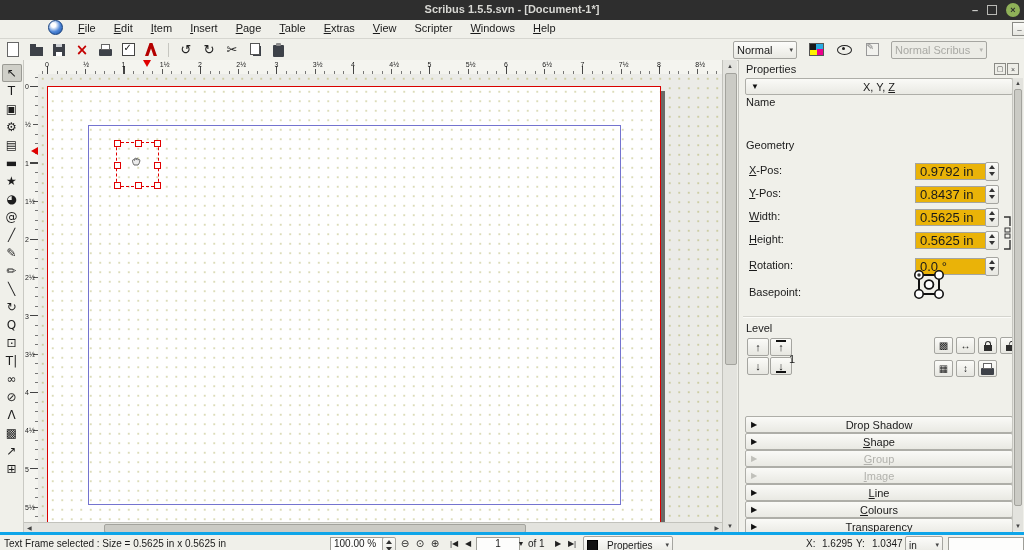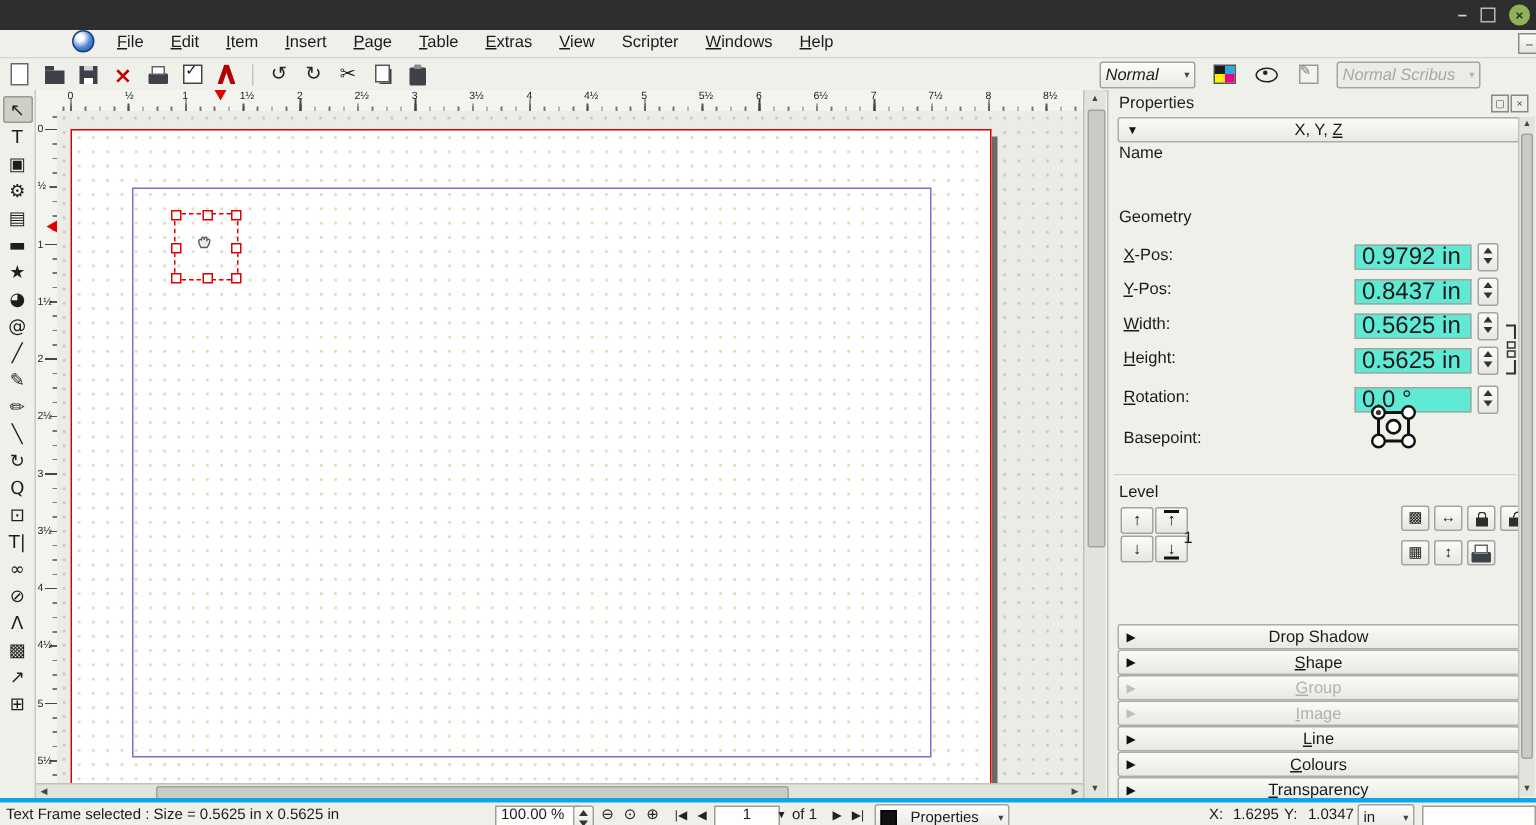--- a/index.html
+++ b/index.html
@@ -23,21 +23,21 @@
   .mdi{position:absolute;right:3px;top:2px;display:flex;gap:3px;}
   .mdi-b{width:13px;height:12px;border:1px solid #8a8a85;background:linear-gradient(#fbfbf8,#e6e6e0);
          display:flex;align-items:center;justify-content:center;font-size:8px;color:#333;}
   .mdi-b b{display:block;width:6px;height:5px;border:1px solid #444;}
   
   .toolbar{position:absolute;left:0;top:39px;width:1024px;height:21px;background:#f0f0ea;border-bottom:1px solid #c9c9c3;}
   .tb-left{position:absolute;left:4px;top:0;height:21px;display:flex;align-items:center;gap:5px;}
   .tbtn{width:18px;height:18px;display:flex;align-items:center;justify-content:center;}
   .tbtn .g{font-family:"DejaVu Sans",sans-serif;font-size:13px;color:#222;}
   .vsep{width:1px;height:14px;background:#c6c6c0;margin:0 3px;}
-  .tb-right{position:absolute;left:733px;top:1px;height:19px;display:flex;align-items:center;gap:10px;font-style:italic;}
+  .tb-right{position:absolute;left:733px;top:1px;height:19px;display:flex;align-items:center;gap:10px;}
   .combo{height:16px;border:1px solid #a5a5a0;background:linear-gradient(#fcfcfa,#e9e9e3);border-radius:2px;
          display:flex;align-items:center;padding:0 3px;gap:5px;}
   .combo .arw{font-size:7px;color:#444;}
   .combo.disabled{color:#a9a9a4;background:#ecece6;}
   .combo.disabled .arw{color:#b5b5b0;}
   
   .ci{position:relative;display:inline-block;}
   .ci-page{width:10px;height:13px;background:#fff;border:1px solid #666;}
   .ci-folder{width:13px;height:9px;background:#3d4148;margin-top:3px;}
   .ci-folder::before{content:"";position:absolute;top:-3px;left:0;width:6px;height:3px;background:#3d4148;}
@@ -101,21 +101,21 @@
   .panel-title{position:absolute;left:7px;top:3px;font-size:11px;color:#222;}
   .ph-btn{position:absolute;top:3px;width:10px;height:10px;border:1px solid #8a8a85;background:#eeeee8;display:flex;align-items:center;justify-content:center;font-size:7px;color:#444;}
   .bar{position:absolute;left:6px;width:266px;height:15px;border:1px solid #aeaea8;border-radius:2px;
        background:linear-gradient(#fafaf7,#e9e9e3);display:flex;align-items:center;justify-content:center;font-size:11px;}
   .bar .tri{position:absolute;left:5px;font-size:8px;color:#111;}
   .bar.disabled{color:#b2b2ad;}
   .bar.disabled .tri{color:#c0c0ba;}
   .plabel{position:absolute;font-size:11px;color:#1a1a1a;}
   .pinput{position:absolute;left:7px;top:50px;width:258px;height:16px;border:1px solid #a5a5a0;background:#fdfdfc;font-size:11px;padding:0 3px;font-family:inherit;}
   .fieldrow-label{position:absolute;left:10px;font-size:11px;}
-  .sfield{position:absolute;left:164px;width:68px;height:15px;border:1px solid #a5a5a0;background:#5eead4;font-size:16px;display:flex;align-items:center;padding:0 4px;}
+  .sfield{position:absolute;left:176px;width:68px;height:15px;border:1px solid #a5a5a0;background:#eab308;font-size:13px;display:flex;align-items:center;padding:0 4px;}
   .spin{position:absolute;left:246px;width:12px;height:17px;border:1px solid #a5a5a0;background:linear-gradient(#fbfbf8,#e7e7e1);border-radius:2px;}
   .spin div{height:7px;display:flex;align-items:center;justify-content:center;}
   .tri-up{width:0;height:0;border-left:3px solid transparent;border-right:3px solid transparent;border-bottom:4px solid #333;}
   .tri-dn{width:0;height:0;border-left:3px solid transparent;border-right:3px solid transparent;border-top:4px solid #333;}
   .sepline{position:absolute;left:4px;width:268px;height:1px;background:#d4d4ce;box-shadow:0 1px 0 #fbfbf8;}
   .lvbtn{position:absolute;width:20px;height:16px;border:1px solid #a5a5a0;border-radius:2px;background:linear-gradient(#fbfbf8,#e7e7e1);
          display:flex;align-items:center;justify-content:center;font-size:11px;font-weight:bold;color:#111;}
   .lvbtn .barline{position:absolute;left:5px;width:10px;height:2px;background:#111;}
   .actbtn{position:absolute;width:17px;height:15px;border:1px solid #a5a5a0;border-radius:2px;background:linear-gradient(#fbfbf8,#e7e7e1);
           display:flex;align-items:center;justify-content:center;font-size:10px;color:#222;}
@@ -126,20 +126,21 @@
   .sb-field{border:1px solid #9e9e98;background:#fdfdfc;height:12px;display:flex;padding:0 3px;}
   .sb-btn{width:14px;height:13px;display:flex;align-items:center;justify-content:center;font-size:10px;color:#222;}
   .swatch{width:9px;height:9px;background:#111;border:1px solid #000;margin-right:4px;}
 </style>
 </head>
 <body>
 
 <div class="app">
 
   <div class="titlebar">
+    <span class="title">Scribus 1.5.5.svn - [Document-1*]</span>
     <div class="tbtns">
       <span class="tb-min">–</span>
       <span class="tb-restore"></span>
       <span class="tb-close">×</span>
     </div>
   </div>
 
   <div class="menubar">
     <span class="logo"></span>
     <div id="menu-items" style="display:flex;">

